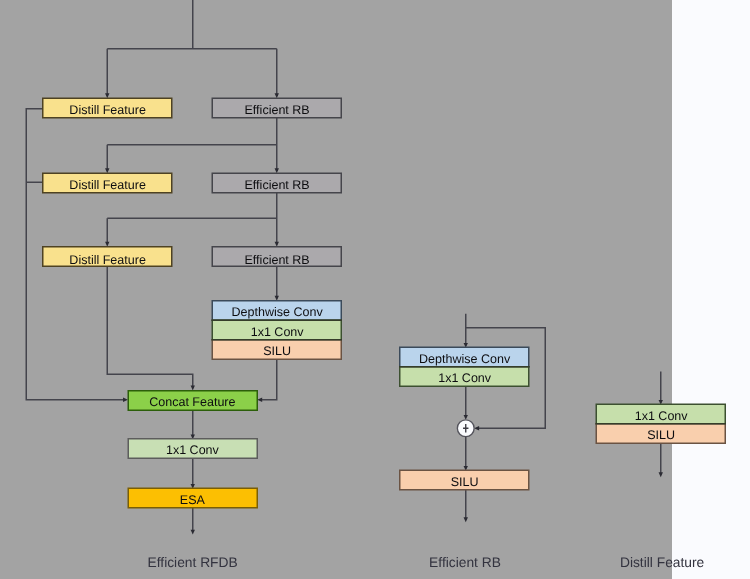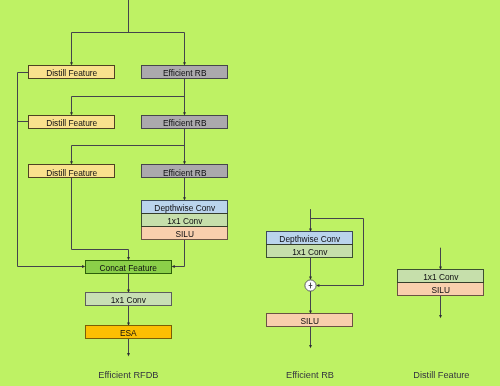--- a/index.html
+++ b/index.html
@@ -1,19 +1,19 @@
 <!DOCTYPE html>
 <html><head>
 <meta charset="utf-8">
 <title>Efficient RFDB block diagram</title>
 <style>
   html,body{margin:0;padding:0;}
   body{width:500px;height:386px;background:#fafbfe;overflow:hidden;
        font-family:"Liberation Sans",sans-serif;}
-  #stage{position:relative;width:500px;height:386px;background:#bef264;}
+  #stage{position:relative;width:448px;height:386px;background:#a3a3a3;}
   svg#sheet{position:absolute;left:0;top:0;display:block;}
   
   g{transform:translateZ(0);}
   .lbl{font-family:"Liberation Sans",sans-serif;font-size:8.35px;fill:#0d0d10;
        text-anchor:middle;}
   .cap{font-family:"Liberation Sans",sans-serif;font-size:9.2px;fill:#33333f;
        text-anchor:middle;}
   .wire{fill:none;stroke:#44444c;stroke-width:1;}
   .head{fill:#2b2b33;stroke:none;}
   .bx{stroke-width:1;}

